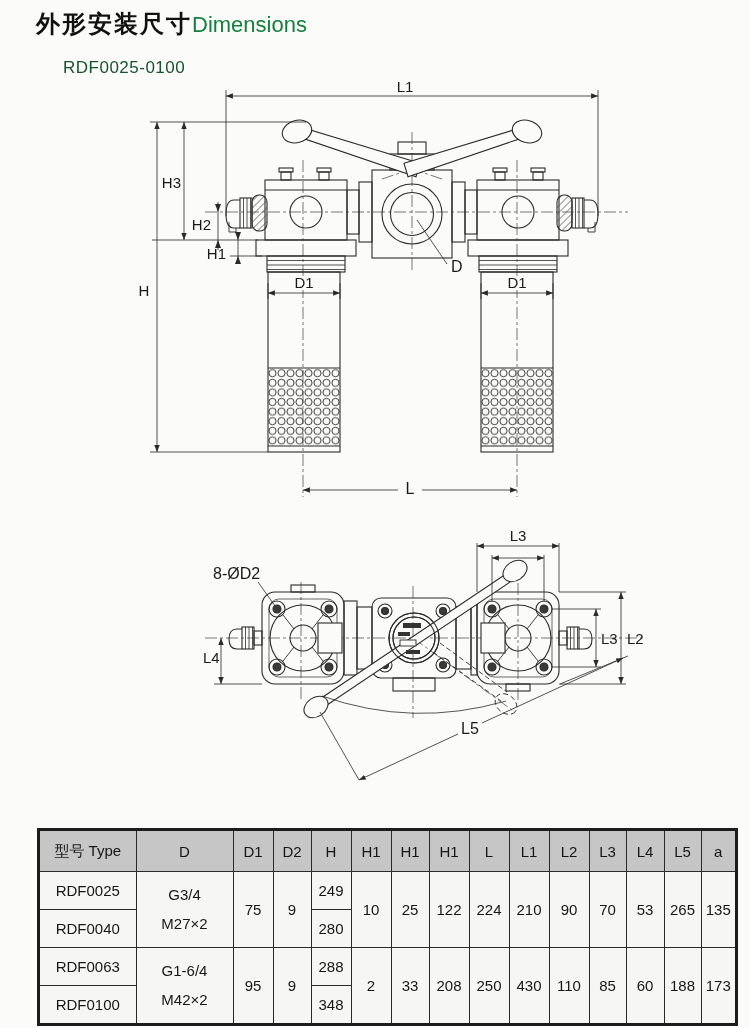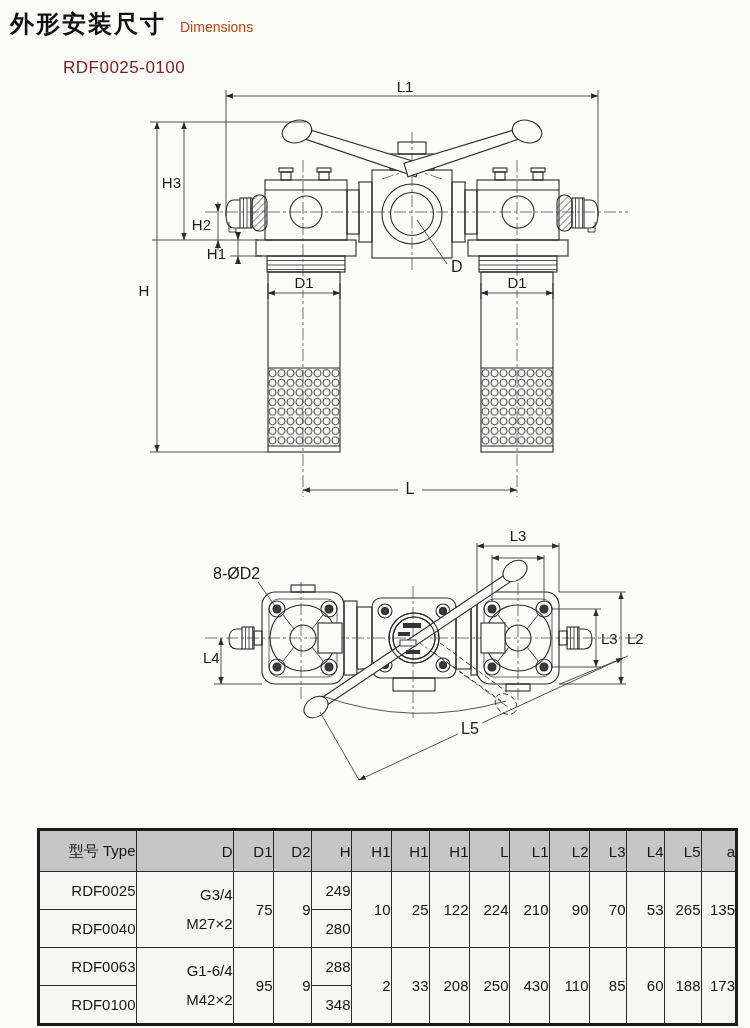--- a/index.html
+++ b/index.html
@@ -1,27 +1,27 @@
 <!DOCTYPE html>
 <html><head>
 <meta charset="utf-8">
 <style>
   html,body{margin:0;padding:0;background:#e8e8e6;}
   #page{position:relative;width:750px;height:1028px;background:#fbfbfa;overflow:hidden;
         font-family:"Liberation Sans",sans-serif;color:#1a1a1a;}
   #titlebar{position:absolute;left:10px;top:8px;white-space:nowrap;}
-  #titlebar .cn{font-size:24px;font-weight:bold;letter-spacing:2px;color:#111;}
-  #titlebar .en{font-size:14px;color:#c2410c;margin-left:14px;}
-  #model-range{position:absolute;left:63px;top:58px;font-size:17px;letter-spacing:.5px;color:#7f1d1d;text-align:center;}
+  #titlebar .cn{font-size:24px;font-weight:bold;letter-spacing:2px;color:#111;margin-left:26px;}
+  #titlebar .en{font-size:22px;color:#15803d;}
+  #model-range{position:absolute;left:63px;top:58px;font-size:17px;letter-spacing:.5px;color:#14532d;text-align:center;}
   svg{position:absolute;left:0;}
   svg text{font-family:"Liberation Sans",sans-serif;fill:#1a1a1a;font-size:15px;}
   text.big{font-size:16px;}
   #dims-table{position:absolute;left:38px;top:829px;width:697px;border-collapse:collapse;
               table-layout:fixed;background:#f6f6f4;}
-  #dims-table th,#dims-table td{border:1.2px solid #2a2a2a;text-align:right;vertical-align:middle;
+  #dims-table th,#dims-table td{border:1.2px solid #2a2a2a;text-align:center;vertical-align:middle;
               font-size:15px;padding:0;color:#161616;height:37px;}
   #dims-table thead th{background:#c6c6c6;font-weight:normal;height:40px;}
   #dims-table{border:2.5px solid #1c1c1c;outline:1px solid #1c1c1c;}
   td.dcell{line-height:1.9;}
 </style>
 </head>
 <body>
 
 <div id="page">
 

